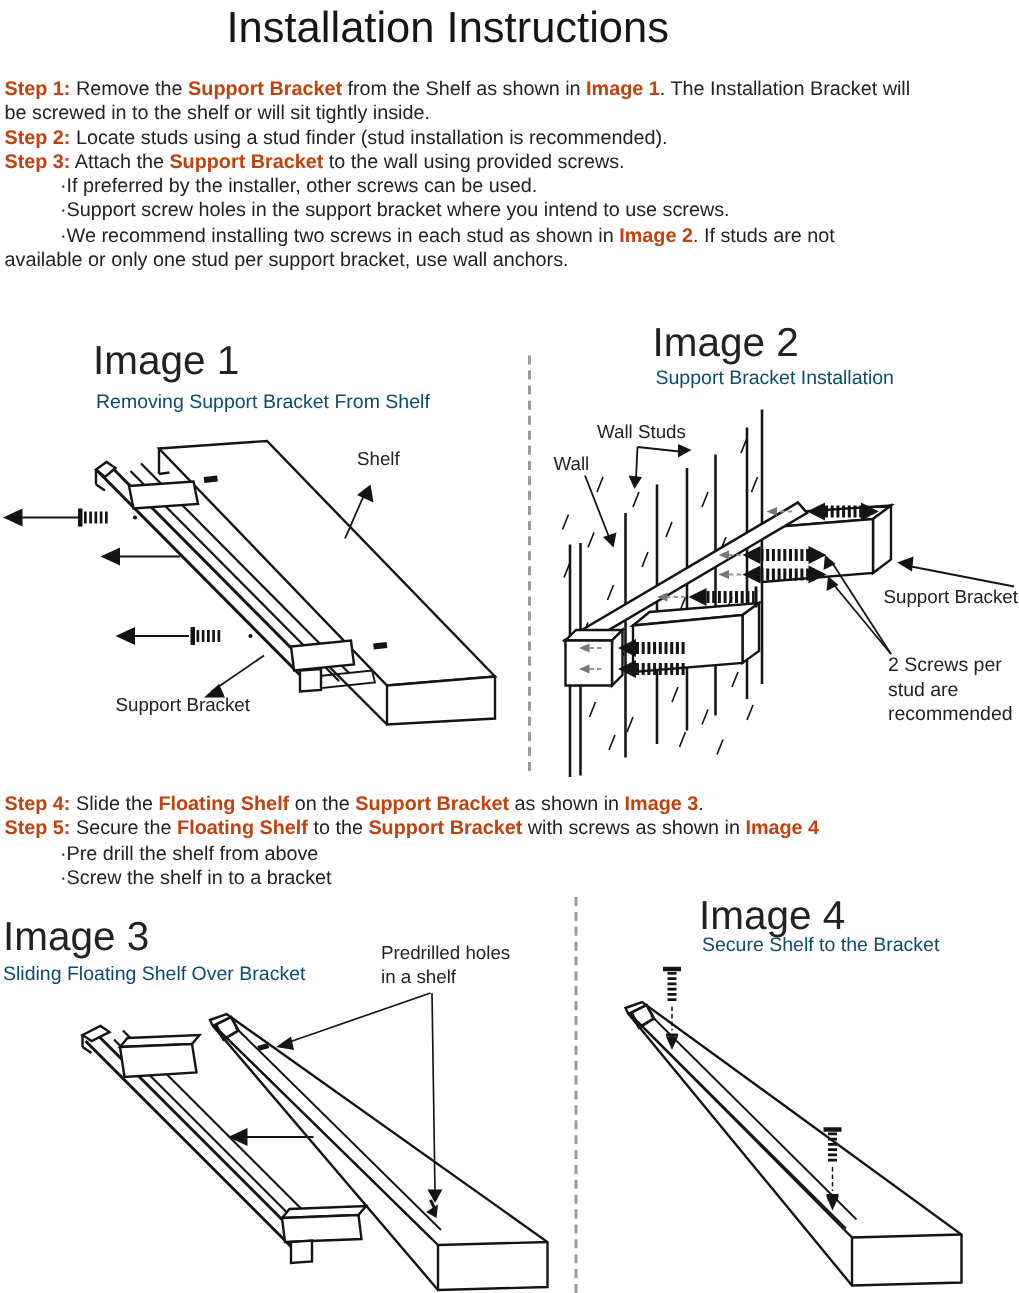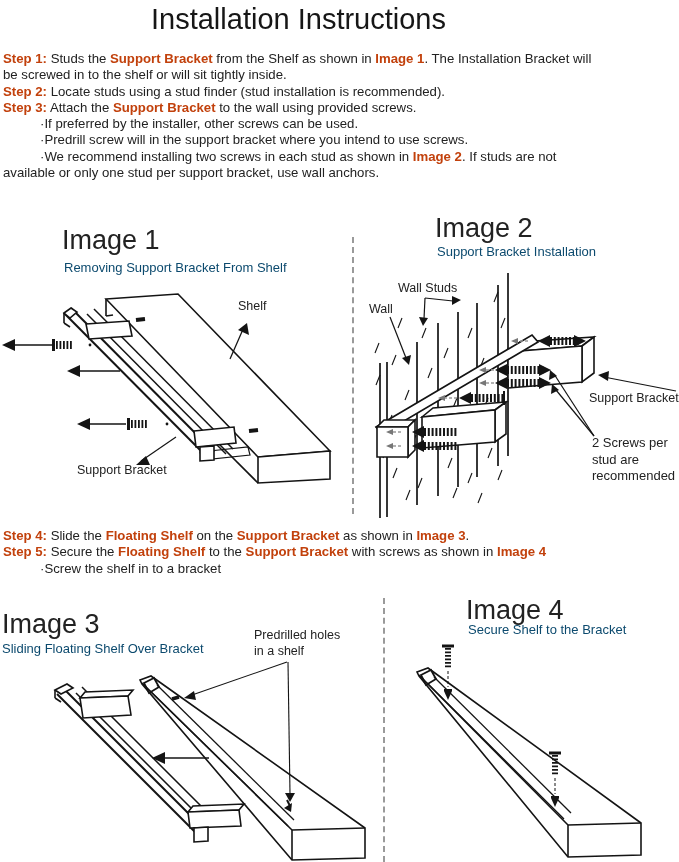--- a/index.html
+++ b/index.html
@@ -16,26 +16,26 @@
   .dlabel{font-size:12.5px;color:#222;line-height:15.5px;white-space:nowrap;}
   .divider{width:0;border-left:2px dashed #9a9a9a;}
   svg{display:block;}
 </style>
 </head>
 <body>
 
 <div class="abs doc-title">Installation Instructions</div>
 
 <div class="abs textblock" style="top:51px">
-  <div class="tline"><span class="b">Step 1:</span><span> Studs the </span><span class="b">Support Bracket</span><span> from the Shelf as shown in </span><span class="b">Image 1</span><span>. The Installation Bracket will</span></div>
+  <div class="tline"><span class="b">Step 1:</span><span> Remove the </span><span class="b">Support Bracket</span><span> from the Shelf as shown in </span><span class="b">Image 1</span><span>. The Installation Bracket will</span></div>
   <div class="tline"><span>be screwed in to the shelf or will sit tightly inside.</span></div>
   <div class="tline"><span class="b">Step 2:</span><span> Locate studs using a stud finder (stud installation is recommended).</span></div>
   <div class="tline"><span class="b">Step 3:</span><span> Attach the </span><span class="b">Support Bracket</span><span> to the wall using provided screws.</span></div>
   <div class="tline ind"><span>·If preferred by the installer, other screws can be used.</span></div>
-  <div class="tline ind"><span>·Predrill screw will in the support bracket where you intend to use screws.</span></div>
+  <div class="tline ind"><span>·Support screw holes in the support bracket where you intend to use screws.</span></div>
   <div class="tline ind"><span>·We recommend installing two screws in each stud as shown in </span><span class="b">Image 2</span><span>. If studs are not</span></div>
   <div class="tline"><span>available or only one stud per support bracket, use wall anchors.</span></div>
 </div>
 
 <div class="abs img-heading" style="left:62px;top:225px">Image 1</div>
 <div class="abs img-subtitle" style="left:64px;top:260px">Removing Support Bracket From Shelf</div>
 
 <svg class="abs" style="left:0;top:285px" width="345" height="215" viewBox="0 0 345 215">
   <g stroke="#141414" fill="none" stroke-width="1.6">
     <polygon points="106,14 178,9 330,166 258,172" fill="#ffffff"></polygon>
@@ -190,20 +190,21 @@
 <div class="abs dlabel" style="left:589px;top:391px">Support Bracket</div>
 <div class="abs dlabel" style="left:592px;top:435px;font-size:13px;line-height:16.5px">
   <div>2 Screws per</div>
   <div>stud are</div>
   <div>recommended</div>
 </div>
 
 <div class="abs textblock" style="top:528px">
   <div class="tline"><span class="b">Step 4:</span><span> Slide the </span><span class="b">Floating Shelf</span><span> on the </span><span class="b">Support Bracket</span><span> as shown in </span><span class="b">Image 3</span><span>.</span></div>
   <div class="tline"><span class="b">Step 5:</span><span> Secure the </span><span class="b">Floating Shelf</span><span> to the </span><span class="b">Support Bracket</span><span> with screws as shown in </span><span class="b">Image 4</span></div>
+  <div class="tline ind"><span>·Pre drill the shelf from above</span></div>
   <div class="tline ind"><span>·Screw the shelf in to a bracket</span></div>
 </div>
 
 <div class="abs img-heading" style="left:2px;top:609px">Image 3</div>
 <div class="abs img-subtitle" style="left:2px;top:641px">Sliding Floating Shelf Over Bracket</div>
 <div class="abs dlabel" style="left:254px;top:628px">
   <div>Predrilled holes</div>
   <div>in a shelf</div>
 </div>
 

